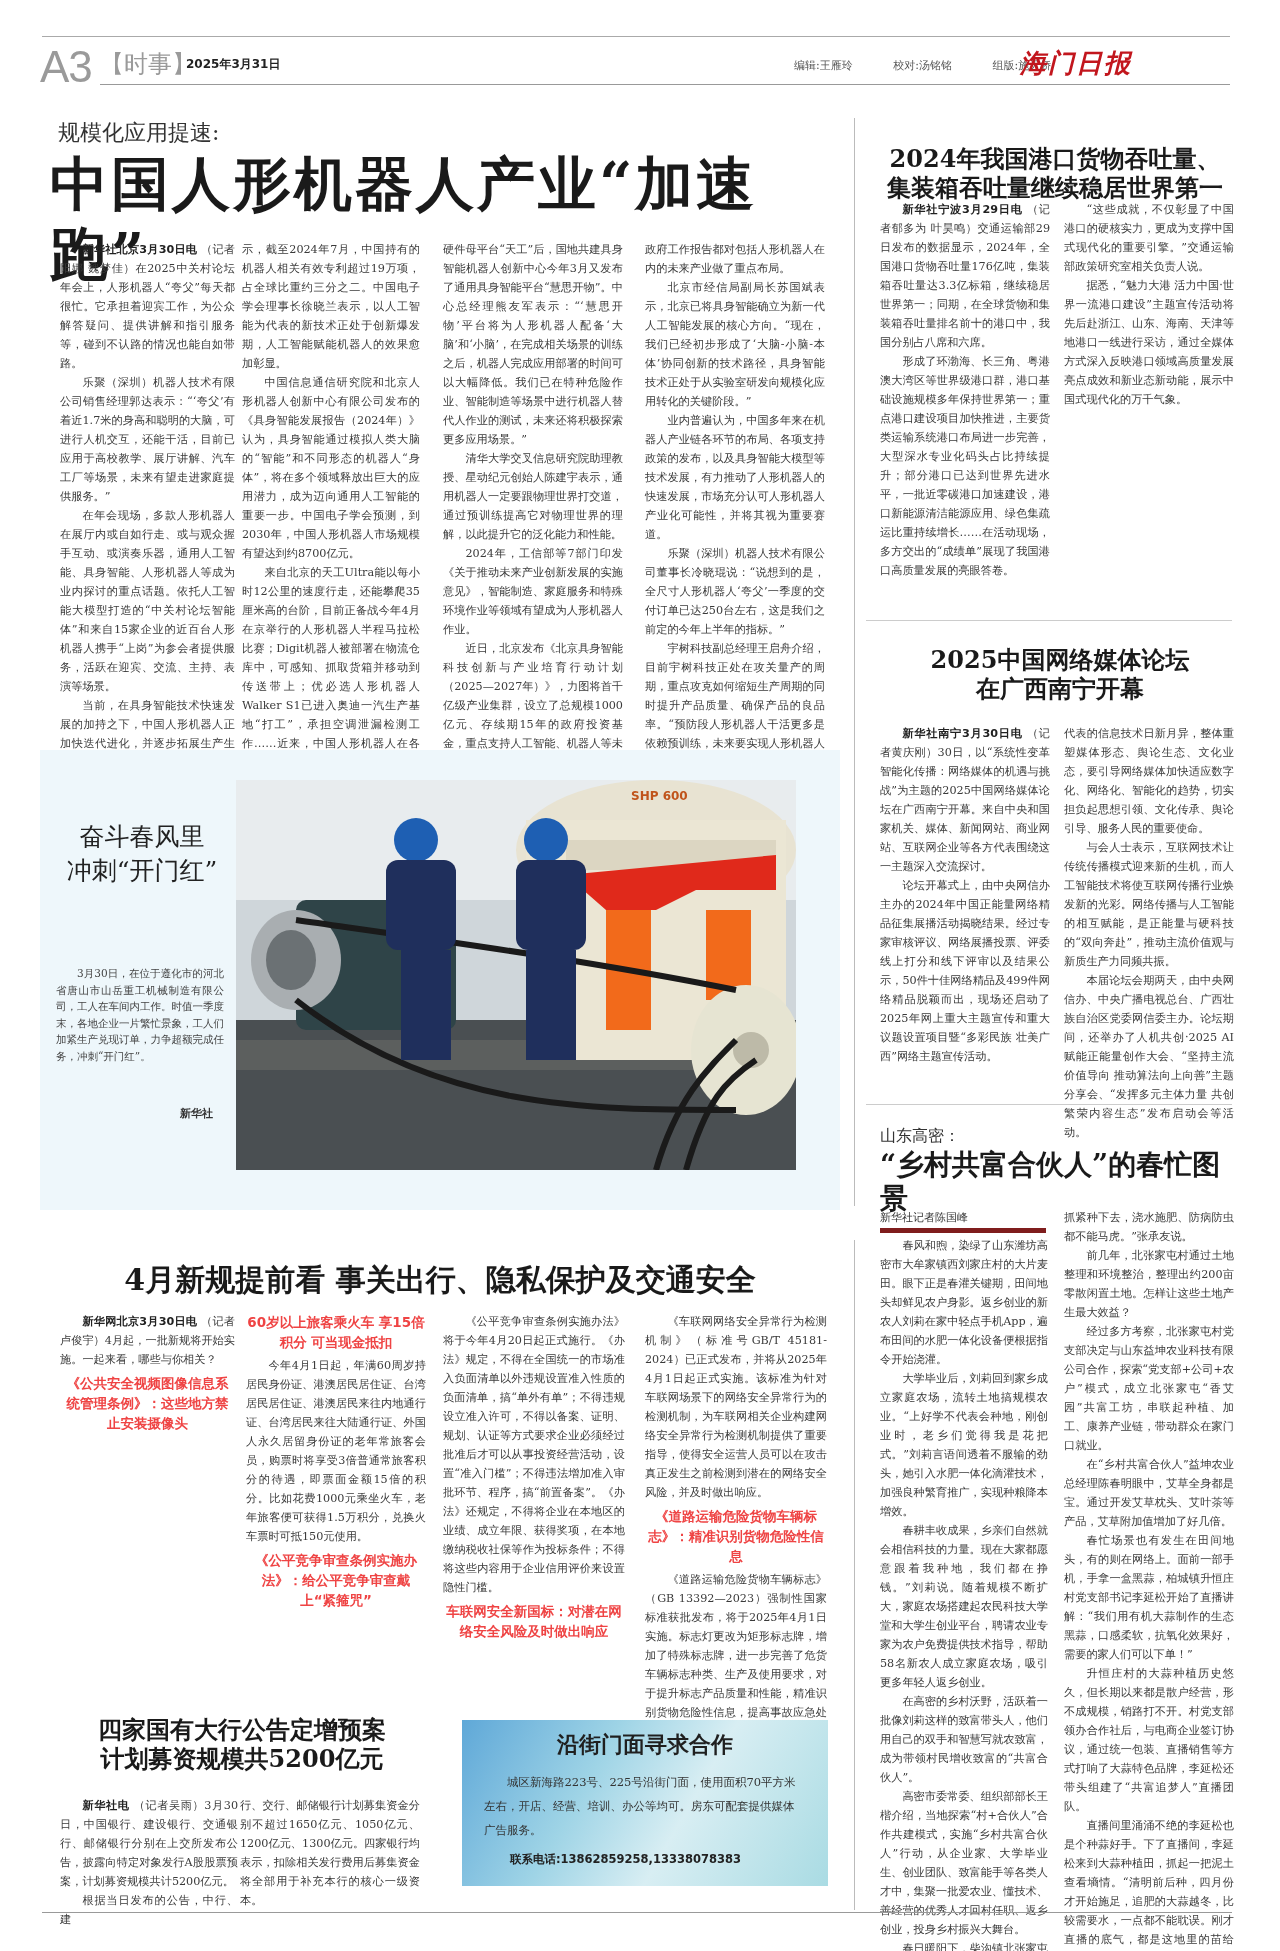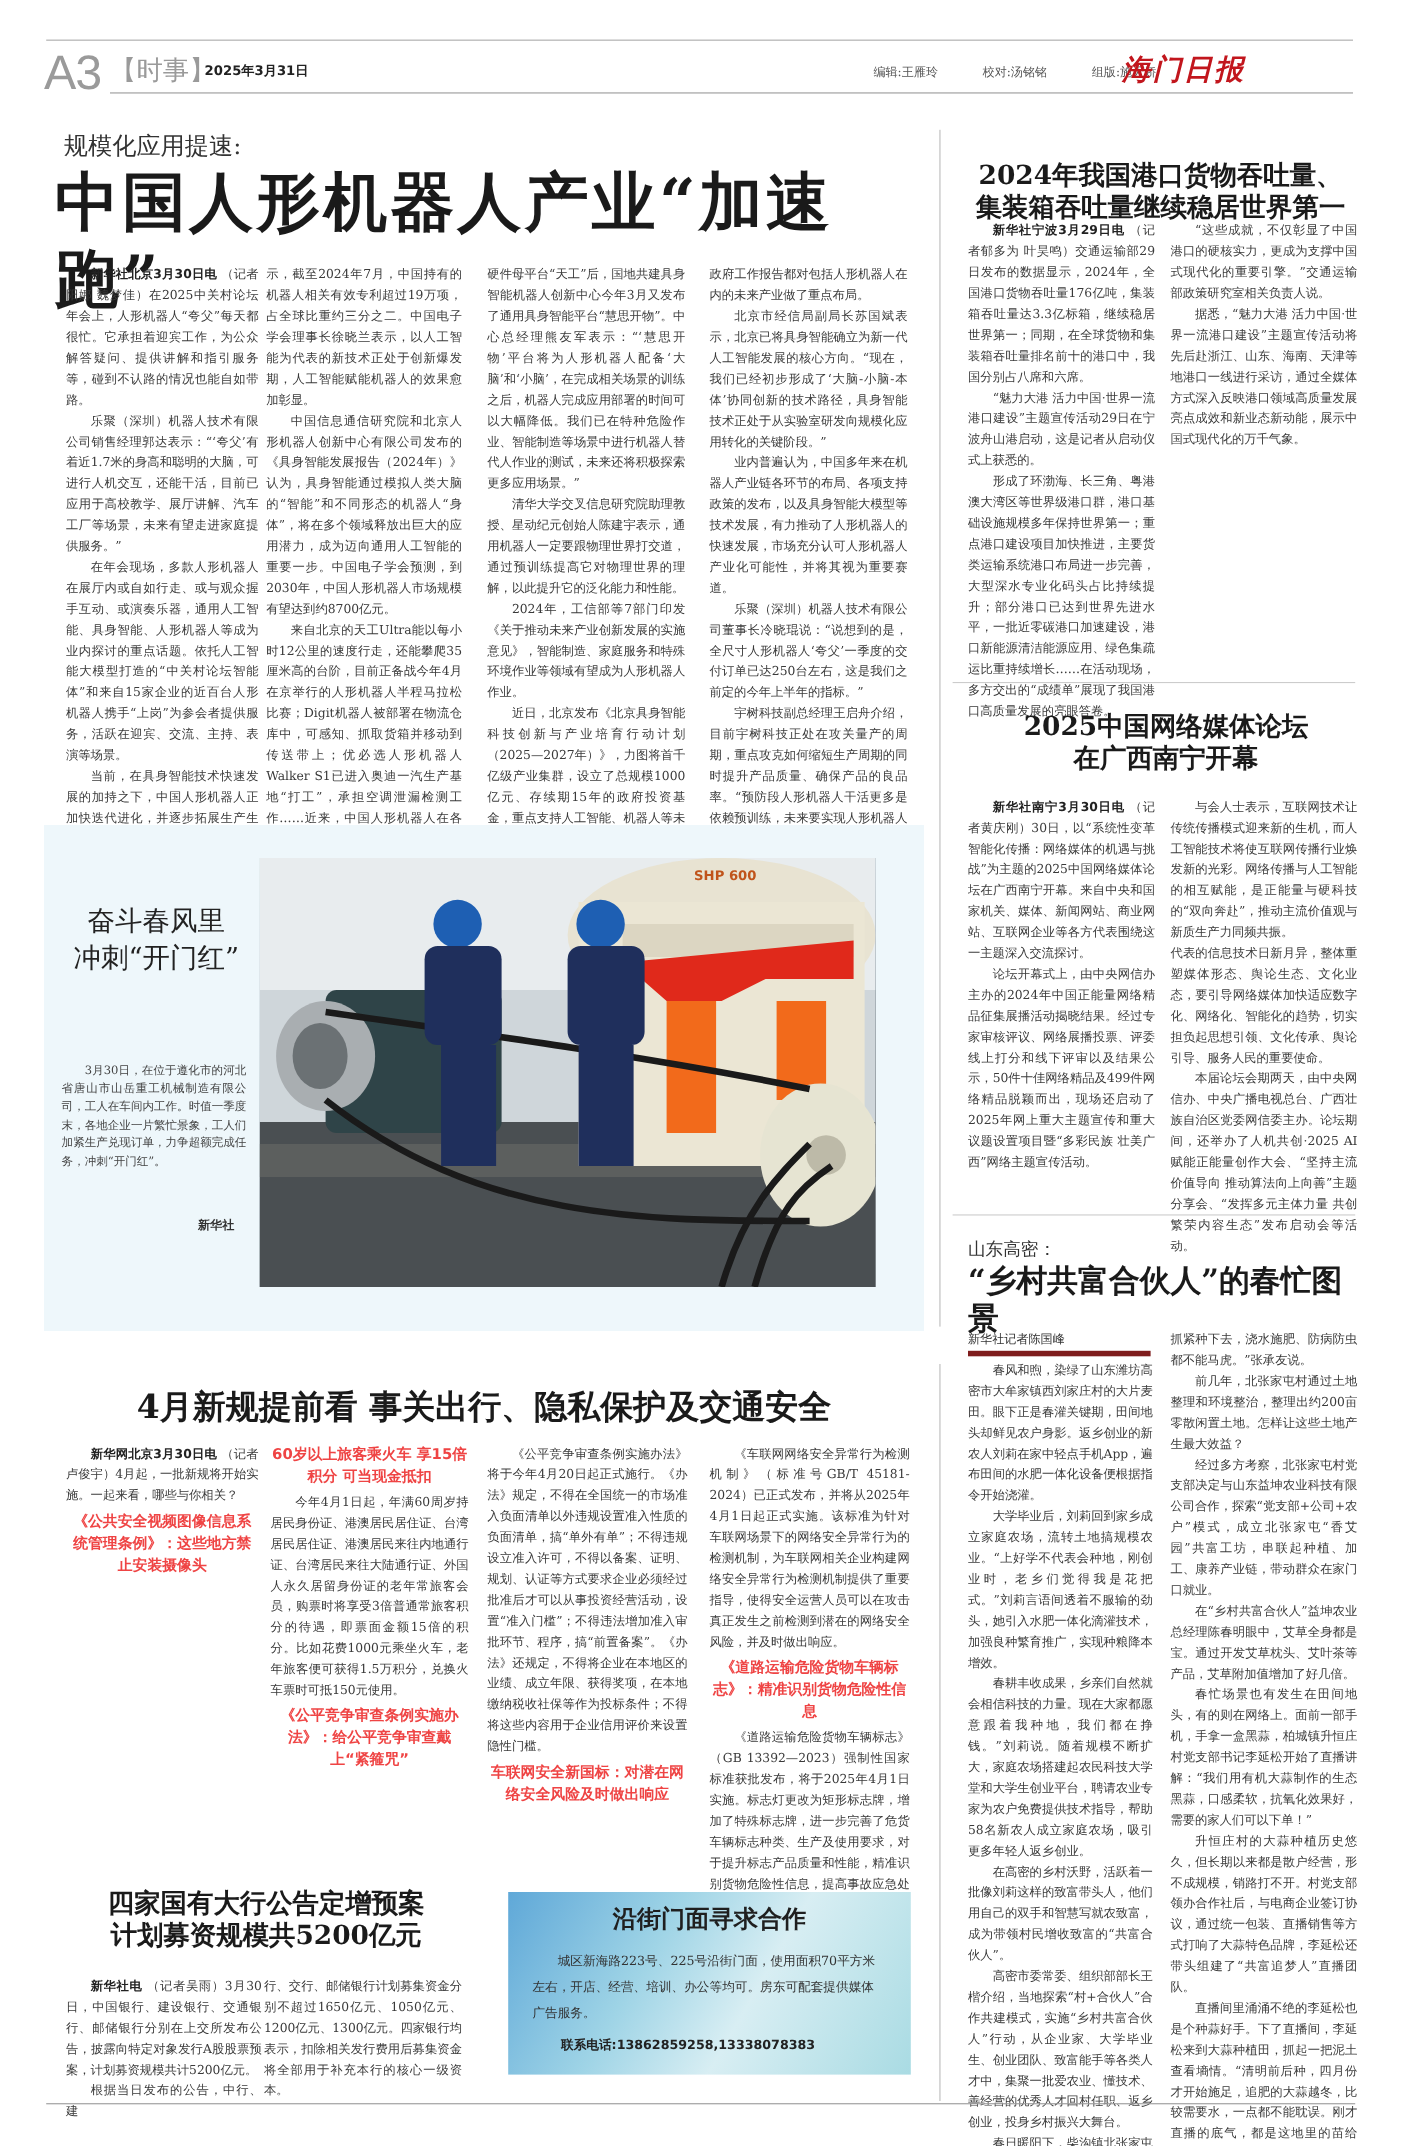--- a/index.html
+++ b/index.html
@@ -68,21 +68,20 @@
   <p>乐聚（深圳）机器人技术有限公司董事长冷晓琨说：“说想到的是，全尺寸人形机器人‘夸父’一季度的交付订单已达250台左右，这是我们之前定的今年上半年的指标。”</p>
   <p>宇树科技副总经理王启舟介绍，目前宇树科技正处在攻关量产的周期，重点攻克如何缩短生产周期的同时提升产品质量、确保产品的良品率。“预防段人形机器人干活更多是依赖预训练，未来要实现人形机器人自主地、具有泛化能力地干活。”</p>
 </div>
 
 <div class="abs headline" style="left:870px;top:124px;width:370px;font-size:24px;margin-top:21px;">
   <div>2024年我国港口货物吞吐量、</div>
   <div>集装箱吞吐量继续稳居世界第一</div>
 </div>
 <div class="abs body" style="left:880px;top:200px;width:170px;">
   <p><span class="lead">新华社宁波3月29日电</span> <span>（记者郁多为 叶昊鸣）交通运输部29日发布的数据显示，2024年，全国港口货物吞吐量176亿吨，集装箱吞吐量达3.3亿标箱，继续稳居世界第一；同期，在全球货物和集装箱吞吐量排名前十的港口中，我国分别占八席和六席。</span></p>
-  <p>“魅力大港 活力中国·世界一流港口建设”主题宣传活动29日在宁波舟山港启动，这是记者从启动仪式上获悉的。</p>
   <p>形成了环渤海、长三角、粤港澳大湾区等世界级港口群，港口基础设施规模多年保持世界第一；重点港口建设项目加快推进，主要货类运输系统港口布局进一步完善，大型深水专业化码头占比持续提升；部分港口已达到世界先进水平，一批近零碳港口加速建设，港口新能源清洁能源应用、绿色集疏运比重持续增长……在活动现场，多方交出的“成绩单”展现了我国港口高质量发展的亮眼答卷。</p>
 </div>
 <div class="abs body" style="left:1064px;top:200px;width:170px;">
   <p>“这些成就，不仅彰显了中国港口的硬核实力，更成为支撑中国式现代化的重要引擎。”交通运输部政策研究室相关负责人说。</p>
   <p>据悉，“魅力大港 活力中国·世界一流港口建设”主题宣传活动将先后赴浙江、山东、海南、天津等地港口一线进行采访，通过全媒体方式深入反映港口领域高质量发展亮点成效和新业态新动能，展示中国式现代化的万千气象。</p>
 </div>
 <div class="rule" style="left:866px;top:620px;width:366px;background:#ccc;"></div>
 
 <div class="abs photo-panel" style="left:40px;top:750px;width:800px;height:460px;"></div>
 <div class="abs" style="left:52px;top:820px;width:180px;font-size:25px;line-height:34px;color:#222;text-align:center;">
@@ -132,22 +131,22 @@
 
 <div class="abs headline" style="left:880px;top:646px;width:360px;font-size:24px;">
   <div>2025中国网络媒体论坛</div>
   <div>在广西南宁开幕</div>
 </div>
 <div class="abs body" style="left:880px;top:724px;width:170px;">
   <p><span class="lead">新华社南宁3月30日电</span> <span>（记者黄庆刚）30日，以“系统性变革 智能化传播：网络媒体的机遇与挑战”为主题的2025中国网络媒体论坛在广西南宁开幕。来自中央和国家机关、媒体、新闻网站、商业网站、互联网企业等各方代表围绕这一主题深入交流探讨。</span></p>
   <p>论坛开幕式上，由中央网信办主办的2024年中国正能量网络精品征集展播活动揭晓结果。经过专家审核评议、网络展播投票、评委线上打分和线下评审以及结果公示，50件十佳网络精品及499件网络精品脱颖而出，现场还启动了2025年网上重大主题宣传和重大议题设置项目暨“多彩民族 壮美广西”网络主题宣传活动。</p>
 </div>
 <div class="abs body" style="left:1064px;top:724px;width:170px;">
+  <p style="text-indent:0">代表的信息技术日新月异，整体重塑媒体形态、舆论生态、文化业态，要引导网络媒体加快适应数字化、网络化、智能化的趋势，切实担负起思想引领、文化传承、舆论引导、服务人民的重要使命。</p>
   <p>与会人士表示，互联网技术让传统传播模式迎来新的生机，而人工智能技术将使互联网传播行业焕发新的光彩。网络传播与人工智能的相互赋能，是正能量与硬科技的“双向奔赴”，推动主流价值观与新质生产力同频共振。</p>
-  <p style="text-indent:0">代表的信息技术日新月异，整体重塑媒体形态、舆论生态、文化业态，要引导网络媒体加快适应数字化、网络化、智能化的趋势，切实担负起思想引领、文化传承、舆论引导、服务人民的重要使命。</p>
   <p>本届论坛会期两天，由中央网信办、中央广播电视总台、广西壮族自治区党委网信委主办。论坛期间，还举办了人机共创·2025 AI赋能正能量创作大会、“坚持主流价值导向 推动算法向上向善”主题分享会、“发挥多元主体力量 共创繁荣内容生态”发布启动会等活动。</p>
 </div>
 <div class="rule" style="left:866px;top:1104px;width:366px;background:#ccc;"></div>
 
 <div class="abs" style="left:880px;top:1126px;font-size:16px;color:#333;">山东高密：</div>
 <div class="abs headline" style="left:880px;top:1148px;width:360px;font-size:28px;text-align:left;">“乡村共富合伙人”的春忙图景</div>
 <div class="abs byline-line" style="left:880px;top:1210px;width:166px;font-size:11px;color:#333;padding-bottom:3px;">新华社记者陈国峰</div>
 <div class="abs body" style="left:880px;top:1236px;width:168px;">
   <p>春风和煦，染绿了山东潍坊高密市大牟家镇西刘家庄村的大片麦田。眼下正是春灌关键期，田间地头却鲜见农户身影。返乡创业的新农人刘莉在家中轻点手机App，遍布田间的水肥一体化设备便根据指令开始浇灌。</p>
   <p>大学毕业后，刘莉回到家乡成立家庭农场，流转土地搞规模农业。“上好学不代表会种地，刚创业时，老乡们觉得我是花把式。”刘莉言语间透着不服输的劲头，她引入水肥一体化滴灌技术，加强良种繁育推广，实现种粮降本增效。</p>

